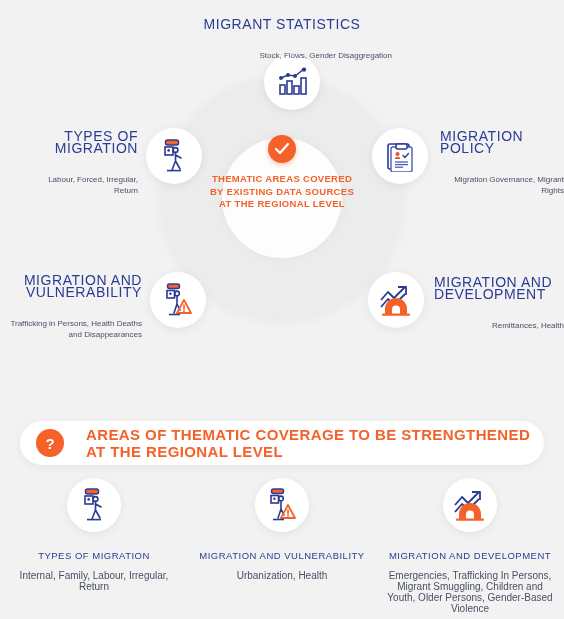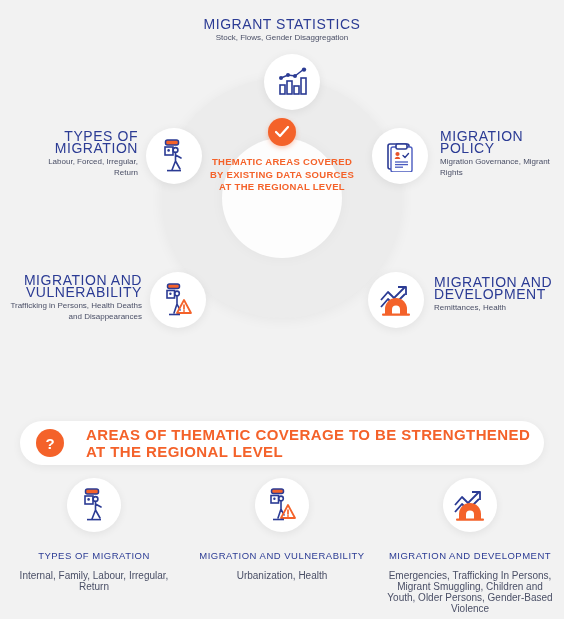--- a/index.html
+++ b/index.html
@@ -24,21 +24,21 @@
   .ring-inner{
     position:absolute;
     left:222px;top:138px;
     width:120px;height:120px;
     border-radius:50%;
     background:#fdfdfd;
     box-shadow:0 0 14px rgba(0,0,0,0.04);
   }
   .core{
     position:absolute;
-    left:205px;top:118px;
+    left:205px;top:135px;
     width:154px;height:140px;
     text-align:center;
   }
   .check-badge{
     width:28px;height:28px;border-radius:50%;
     background:#f4622a;
     margin:0 auto 10px auto;
     position:relative;
     box-shadow:0 2px 5px rgba(244,98,42,0.35);
   }
@@ -67,21 +67,22 @@
     color:#2b3b94;
     font-size:14px;
     letter-spacing:0.55px;
     line-height:12px;
     text-transform:uppercase;
   }
   .node-sub{
     color:#4a4f66;
     font-size:8px;
     line-height:11px;
-    margin-top:2px;
+    margin-top:20px;
+    text-align:right;
   }
 
   
   #n-stats{left:264px;top:54px;}
   #n-stats-label{left:172px;top:18px;width:220px;text-align:center;}
 
   #n-policy{left:372px;top:128px;}
   #n-policy-label{left:440px;top:130px;width:124px;text-align:left;}
 
   #n-types{left:146px;top:128px;}

